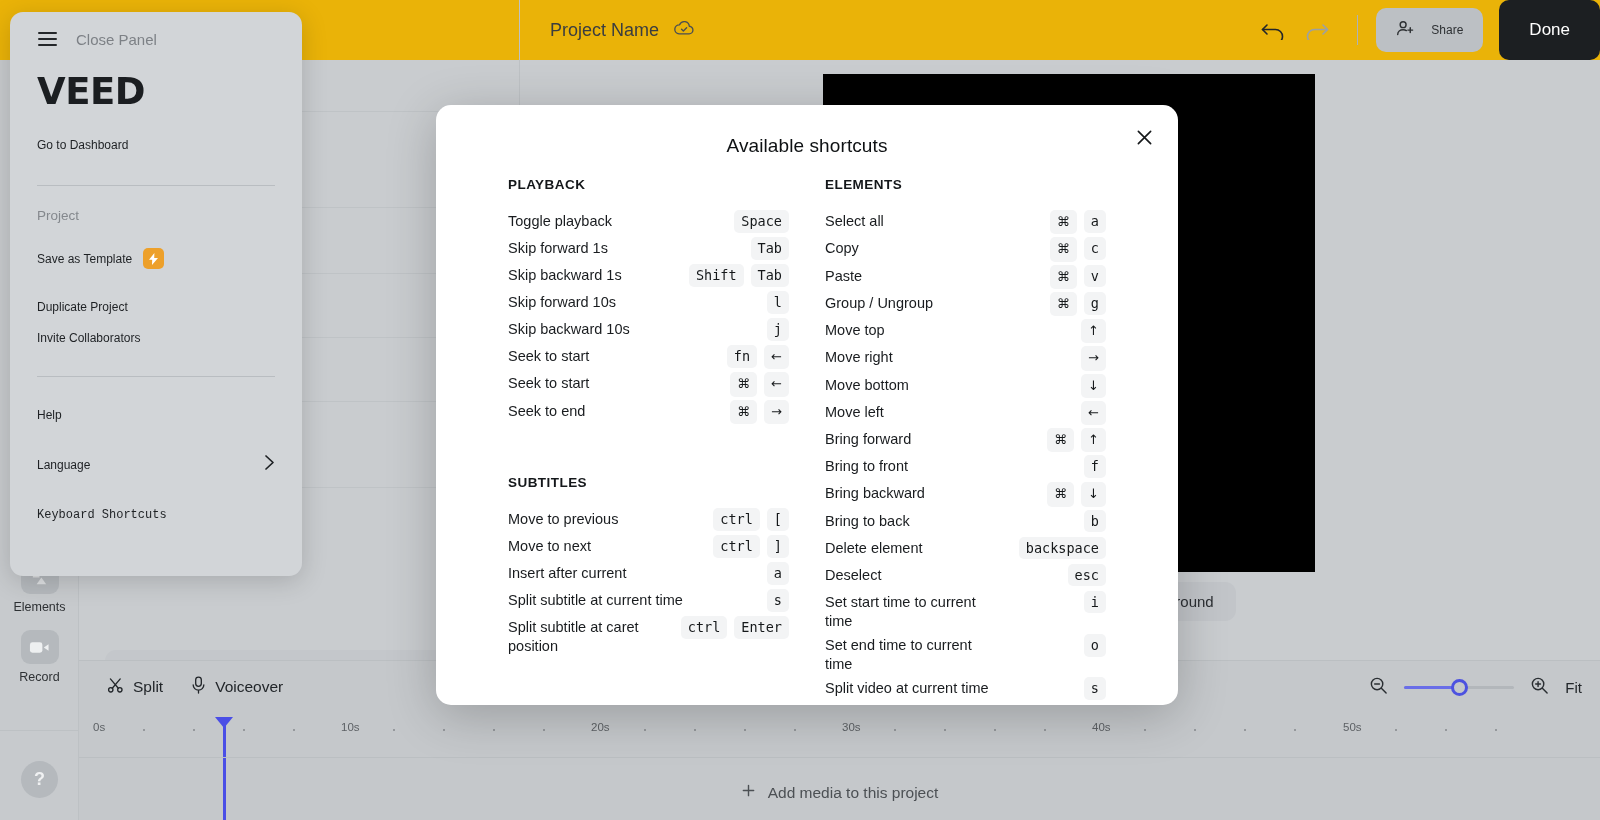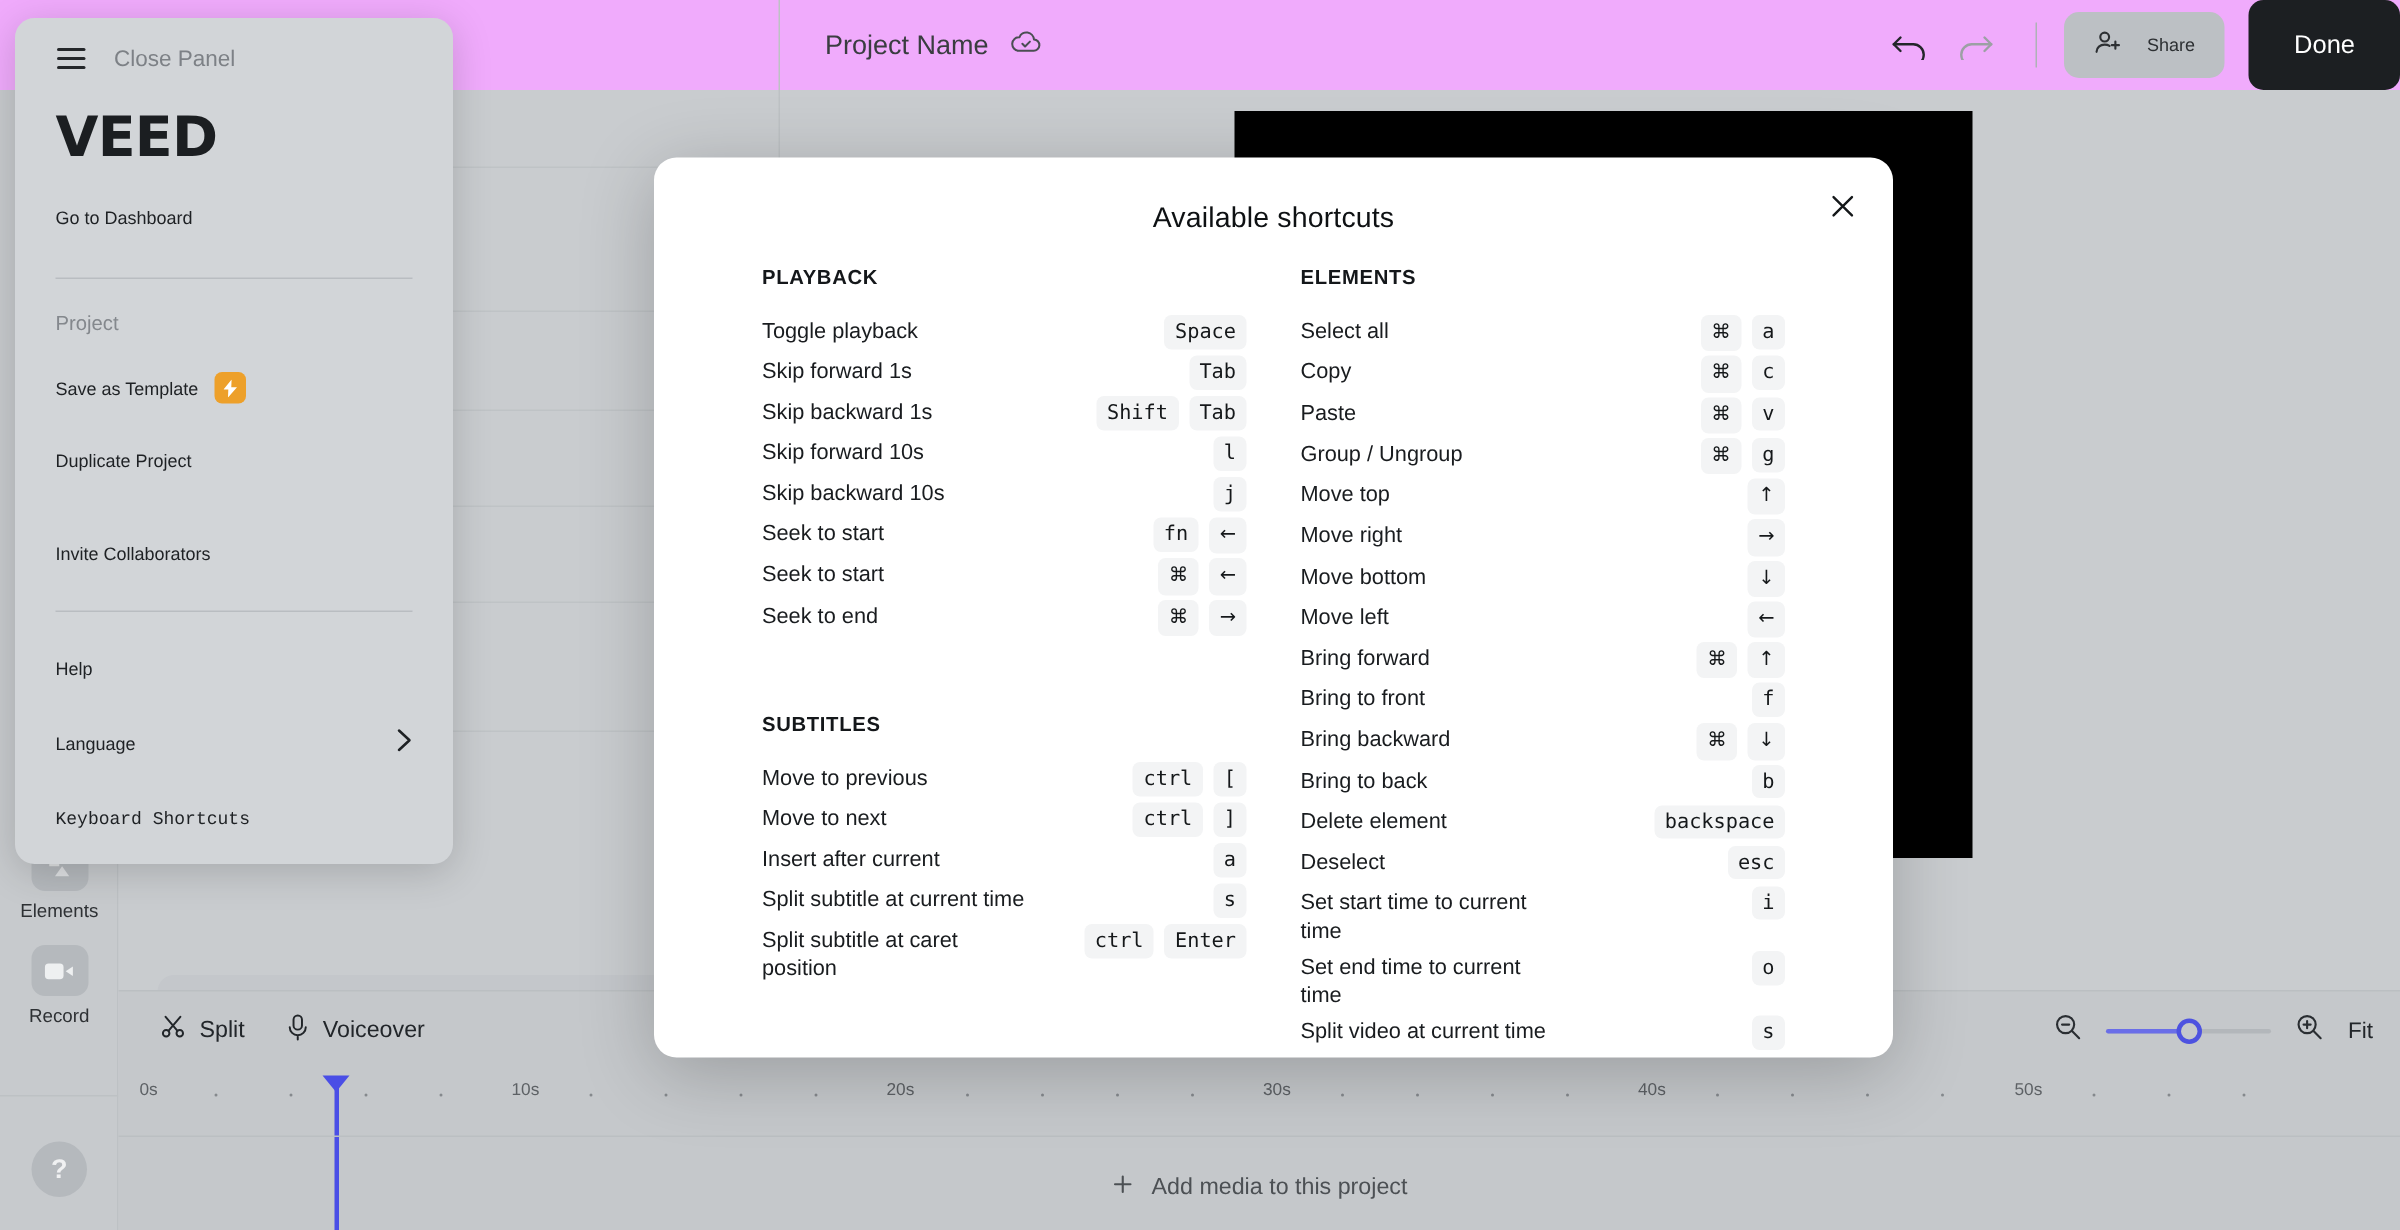--- a/index.html
+++ b/index.html
@@ -9,21 +9,21 @@
     overflow: hidden;
     background: #c9cccf;
   }
   #app { position: relative; width: 1600px; height: 820px; }
 
   
   .bg-layer { position: absolute; inset: 0; }
 
   .topbar {
     position: absolute; left: 0; top: 0; width: 1600px; height: 60px;
-    background: #f0abfc;
+    background: #eab308;
     display: flex; align-items: center;
   }
   .topbar-left-gap { width: 520px; height: 100%; border-right: 1px solid #bdc1c4; }
   .project-name-wrap {
     display: flex; align-items: center; gap: 14px;
     margin-left: 30px;
   }
   .project-name { font-size: 18px; color: #3a3d40; }
   .cloud-icon { display: block; }
 
@@ -163,21 +163,21 @@
   .badge-bolt {
     display: inline-flex; align-items: center; justify-content: center;
     width: 21px; height: 21px; border-radius: 5px; background: #eda02a;
     margin-left: 11px; color: #fff; font-size: 13px;
   }
   .chevron-right { margin-left: auto; font-size: 18px; color: #1e2124; }
   .menu-section-label { font-size: 13.5px; color: #84888d; }
 
   
   .modal {
-    position: absolute; left: 436px; top: 105px; width: 826px; height: 600px;
+    position: absolute; left: 436px; top: 105px; width: 742px; height: 600px;
     background: #fff; border-radius: 15px;
     box-shadow: 0 10px 50px rgba(0,0,0,0.22);
   }
   .modal-title {
     text-align: center; font-size: 19px; color: #0e1113;
     padding-top: 30px; letter-spacing: 0.1px;
   }
   .modal-close {
     position: absolute; right: 20px; top: 18px; width: 28px; height: 28px;
     display: flex; align-items: center; justify-content: center;
@@ -429,21 +429,21 @@
       <span>Save as Template</span>
       <span class="badge-bolt">
         <svg width="9" height="12" viewBox="0 0 9 12" fill="#fff">
             <path d="M5.4 0L0 6.7h3.2L3 12 9 5.1H5.2z"></path>
           </svg>
       </span>
     </div>
     <div class="menu-link" style="margin-top:31px;">
       <span>Duplicate Project</span>
     </div>
-    <div class="menu-link" style="margin-top:48px;text-align:center;">
+    <div class="menu-link" style="margin-top:17px;text-align:center;">
       <span>Invite Collaborators</span>
     </div>
     <div class="menu-sep" style="margin-top:31px;"></div>
     <div class="menu-link" style="margin-top:31px;">
       <span>Help</span>
     </div>
     <div class="menu-link" style="margin-top:32px;">
       <span>Language</span>
       <span class="chevron-right">
         <svg width="11" height="17" viewBox="0 0 11 17" fill="none" stroke="#1e2124" stroke-width="1.7" stroke-linecap="round" stroke-linejoin="round">

